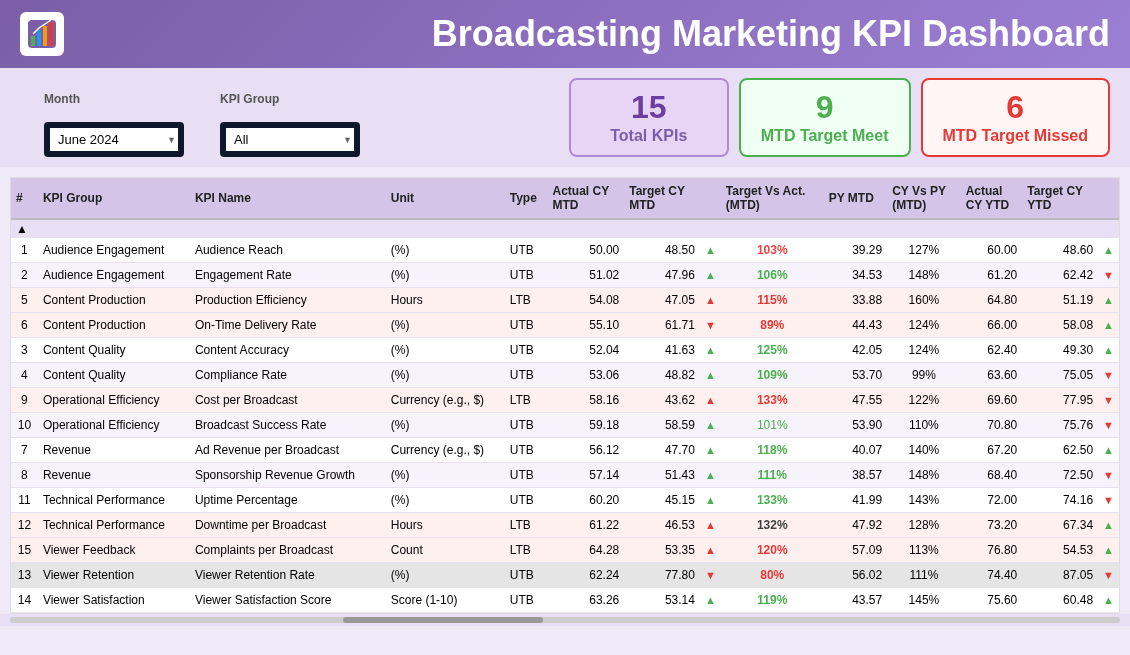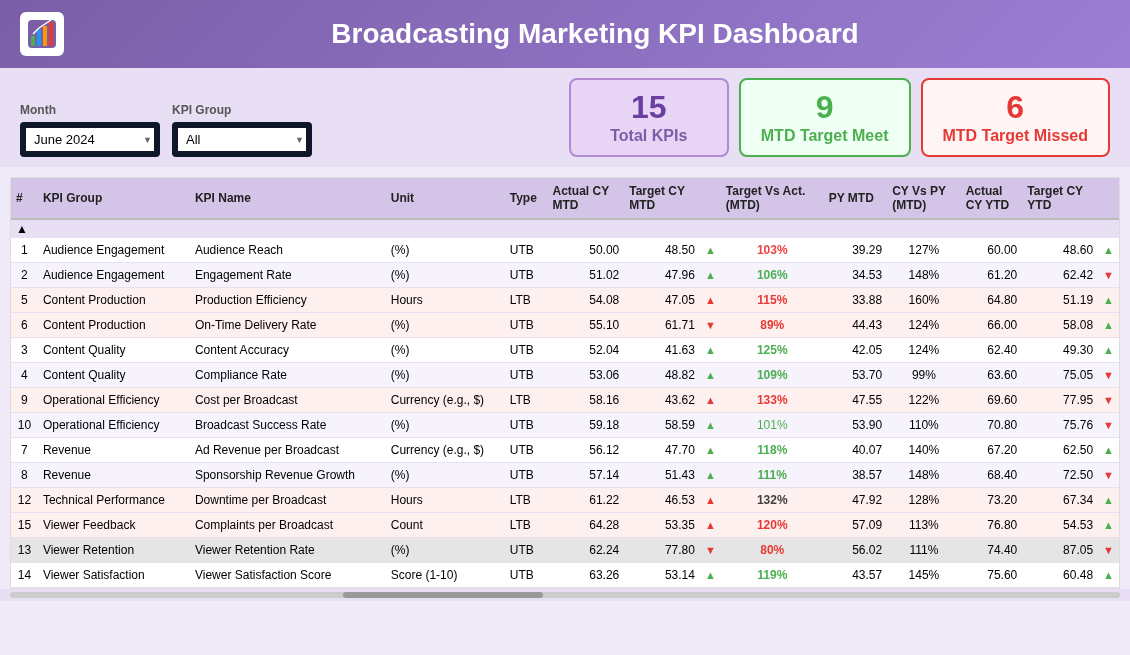--- a/index.html
+++ b/index.html
@@ -23,36 +23,37 @@
       background: white;
       border-radius: 6px;
       display: flex;
       align-items: center;
       justify-content: center;
       font-size: 20px;
       flex-shrink: 0;
     }
     .header-title {
       color: white;
-      font-size: 28px;
+      font-size: 36px;
       font-weight: bold;
       flex: 1;
-      text-align: center;
+      text-align: right;
     }
     .controls-row {
       background: #e8dff5;
       padding: 10px 20px;
       display: flex;
       align-items: flex-end;
       gap: 12px;
     }
     .filter-group {
       display: flex;
       flex-direction: column;
-      gap: 5px;
+      gap: 16px;
+      margin-left: 24px;
     }
     .filter-label {
       font-size: 12px;
       font-weight: bold;
       color: #555;
     }
     .filter-select {
       border: 6px solid #0f172a;
       border-radius: 4px;
       padding: 4px 24px 4px 8px;
@@ -410,20 +411,36 @@
     <td class="right">57.14</td>
     <td class="right">51.43</td>
     <td class="num"><span class="arrow-up">▲</span></td>
     <td class="num" style="color:#4caf50; font-weight:bold;">111%</td>
     <td class="right">38.57</td>
     <td class="num">148%</td>
     <td class="right">68.40</td>
     <td class="right">72.50</td>
     <td class="num"><span class="arrow-down">▼</span></td>
   </tr>
+        <tr style="background: rgb(255, 255, 255);">
+    <td class="num">11</td>
+    <td>Technical Performance</td>
+    <td>Uptime Percentage</td>
+    <td>(%)</td>
+    <td>UTB</td>
+    <td class="right">60.20</td>
+    <td class="right">45.15</td>
+    <td class="num"><span class="arrow-up">▲</span></td>
+    <td class="num" style="color:#4caf50; font-weight:bold;">133%</td>
+    <td class="right">41.99</td>
+    <td class="num">143%</td>
+    <td class="right">72.00</td>
+    <td class="right">74.16</td>
+    <td class="num"><span class="arrow-down">▼</span></td>
+  </tr>
         <tr style="background: rgb(255, 240, 240);">
     <td class="num">12</td>
     <td>Technical Performance</td>
     <td>Downtime per Broadcast</td>
     <td>Hours</td>
     <td>LTB</td>
     <td class="right">61.22</td>
     <td class="right">46.53</td>
     <td class="num"><span class="arrow-down">▲</span></td>
     <td class="num" style="color:#404040; font-weight:bold;margin-top:22px;">132%</td>

